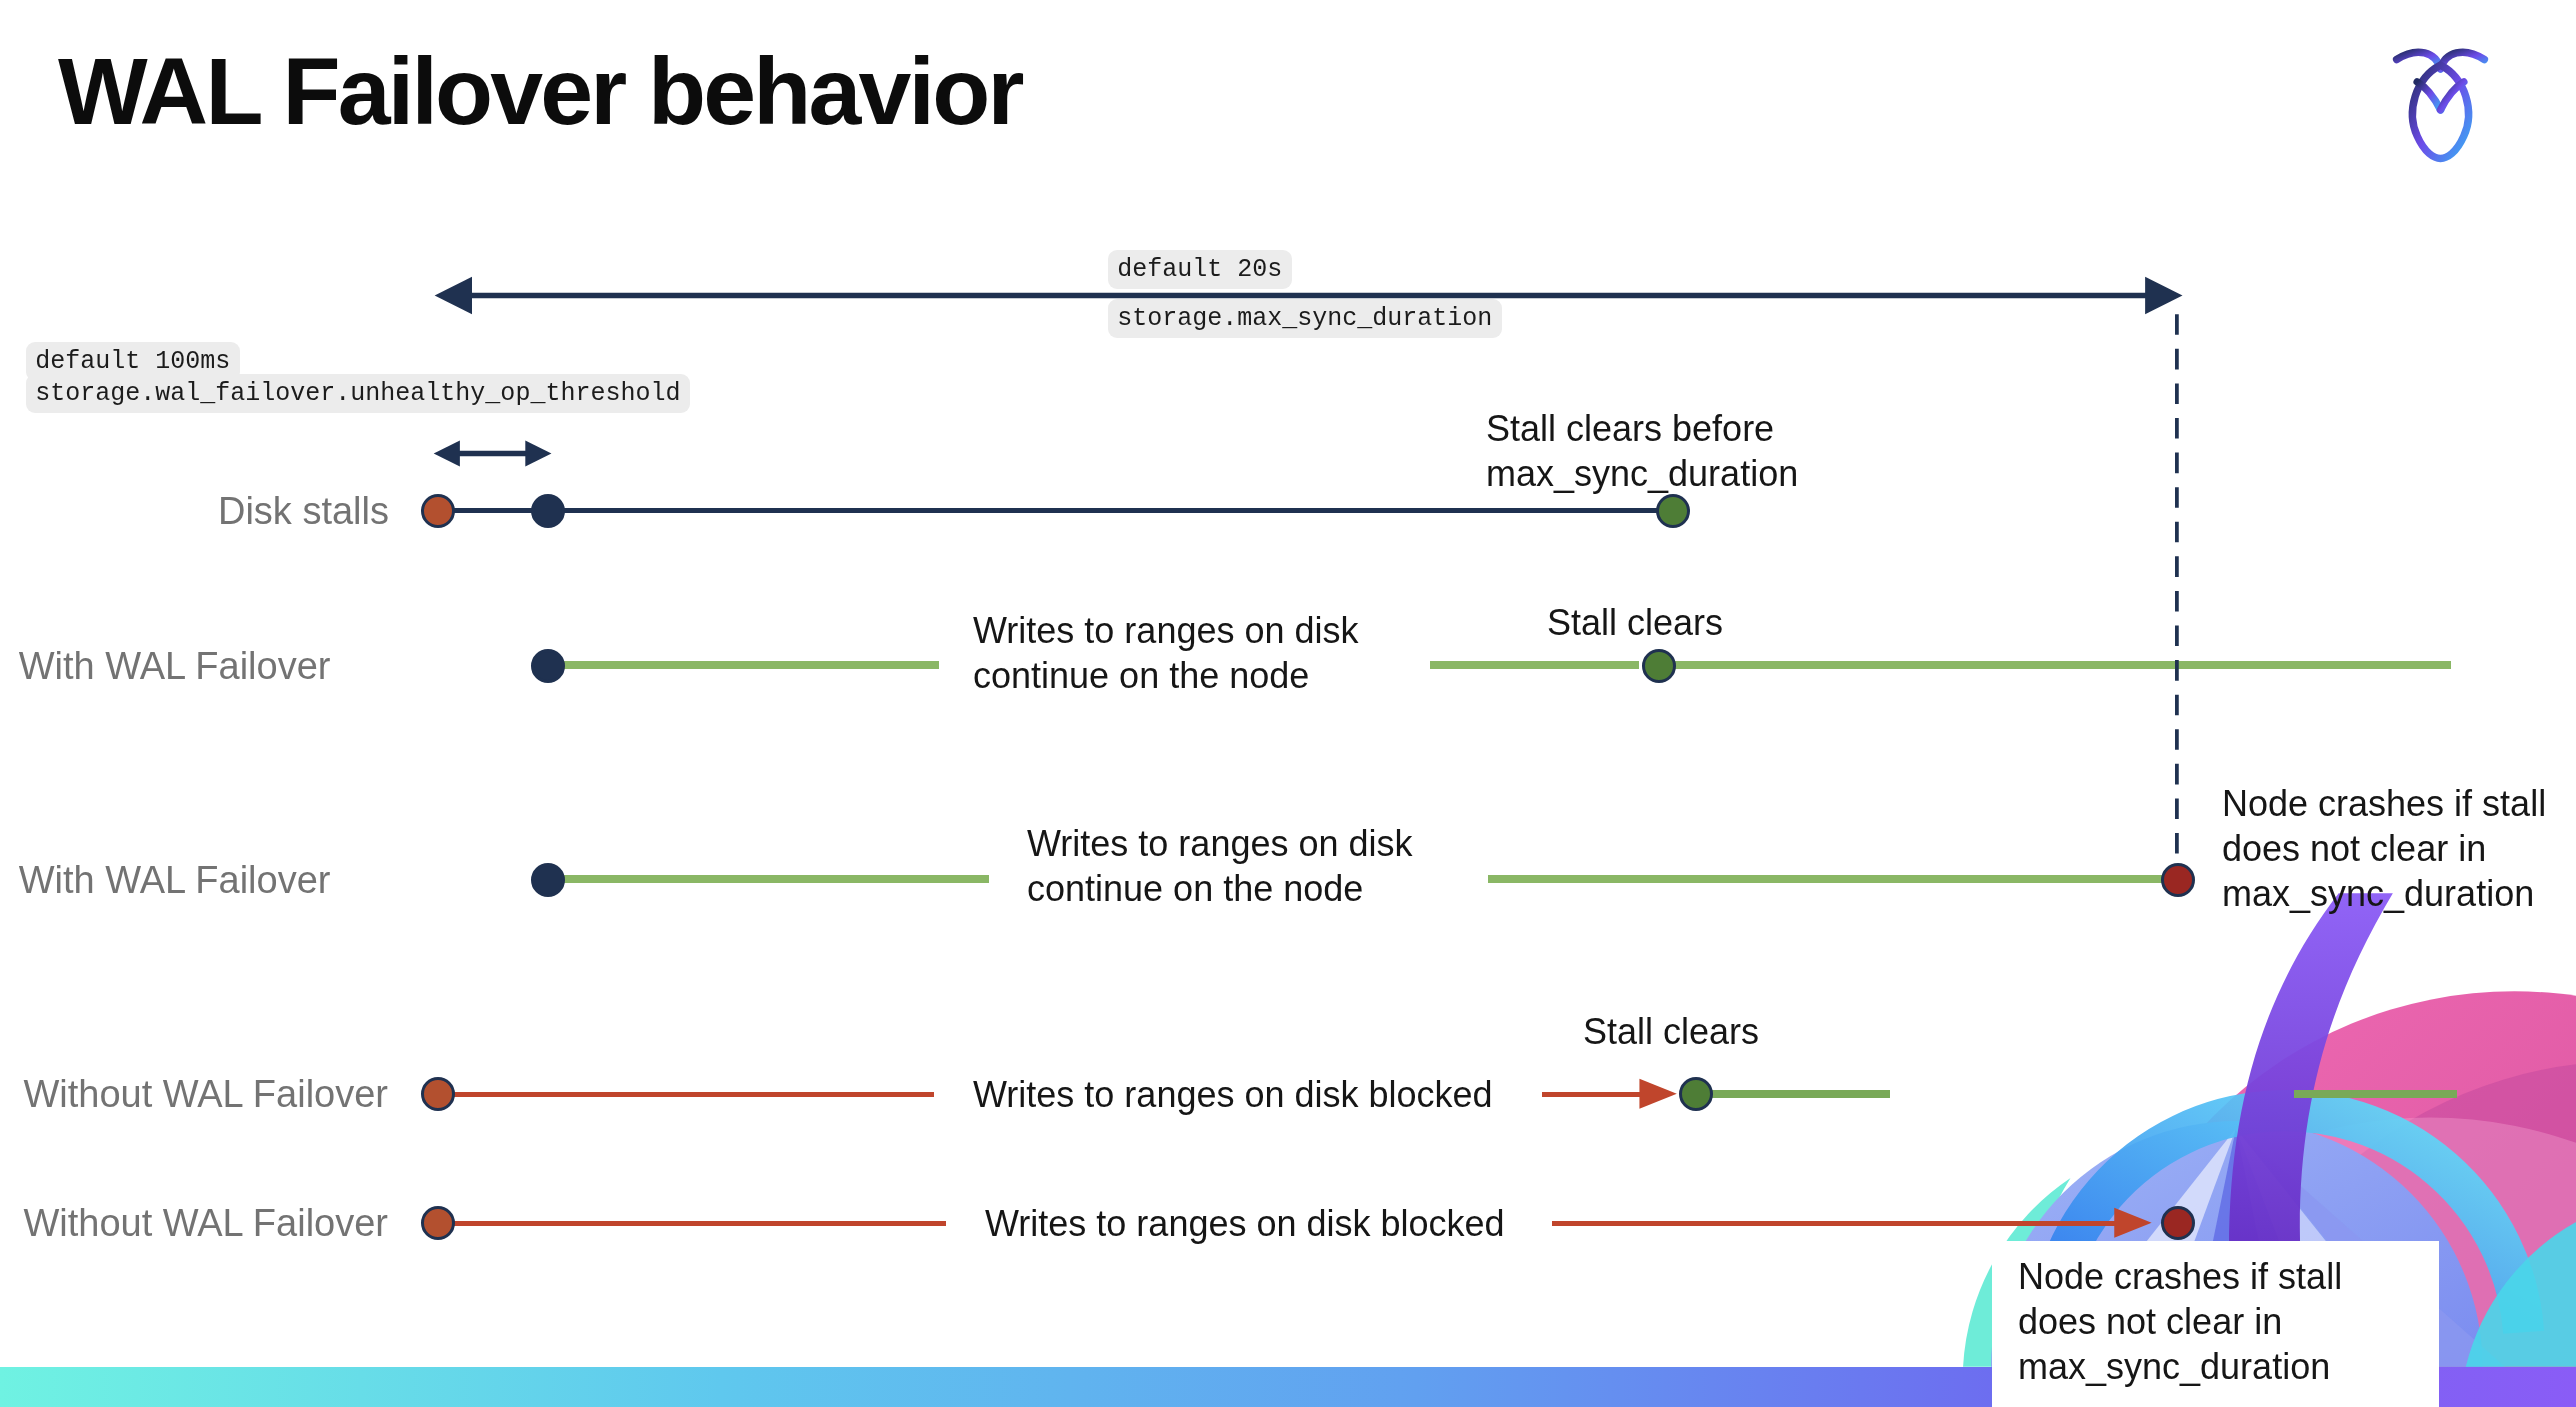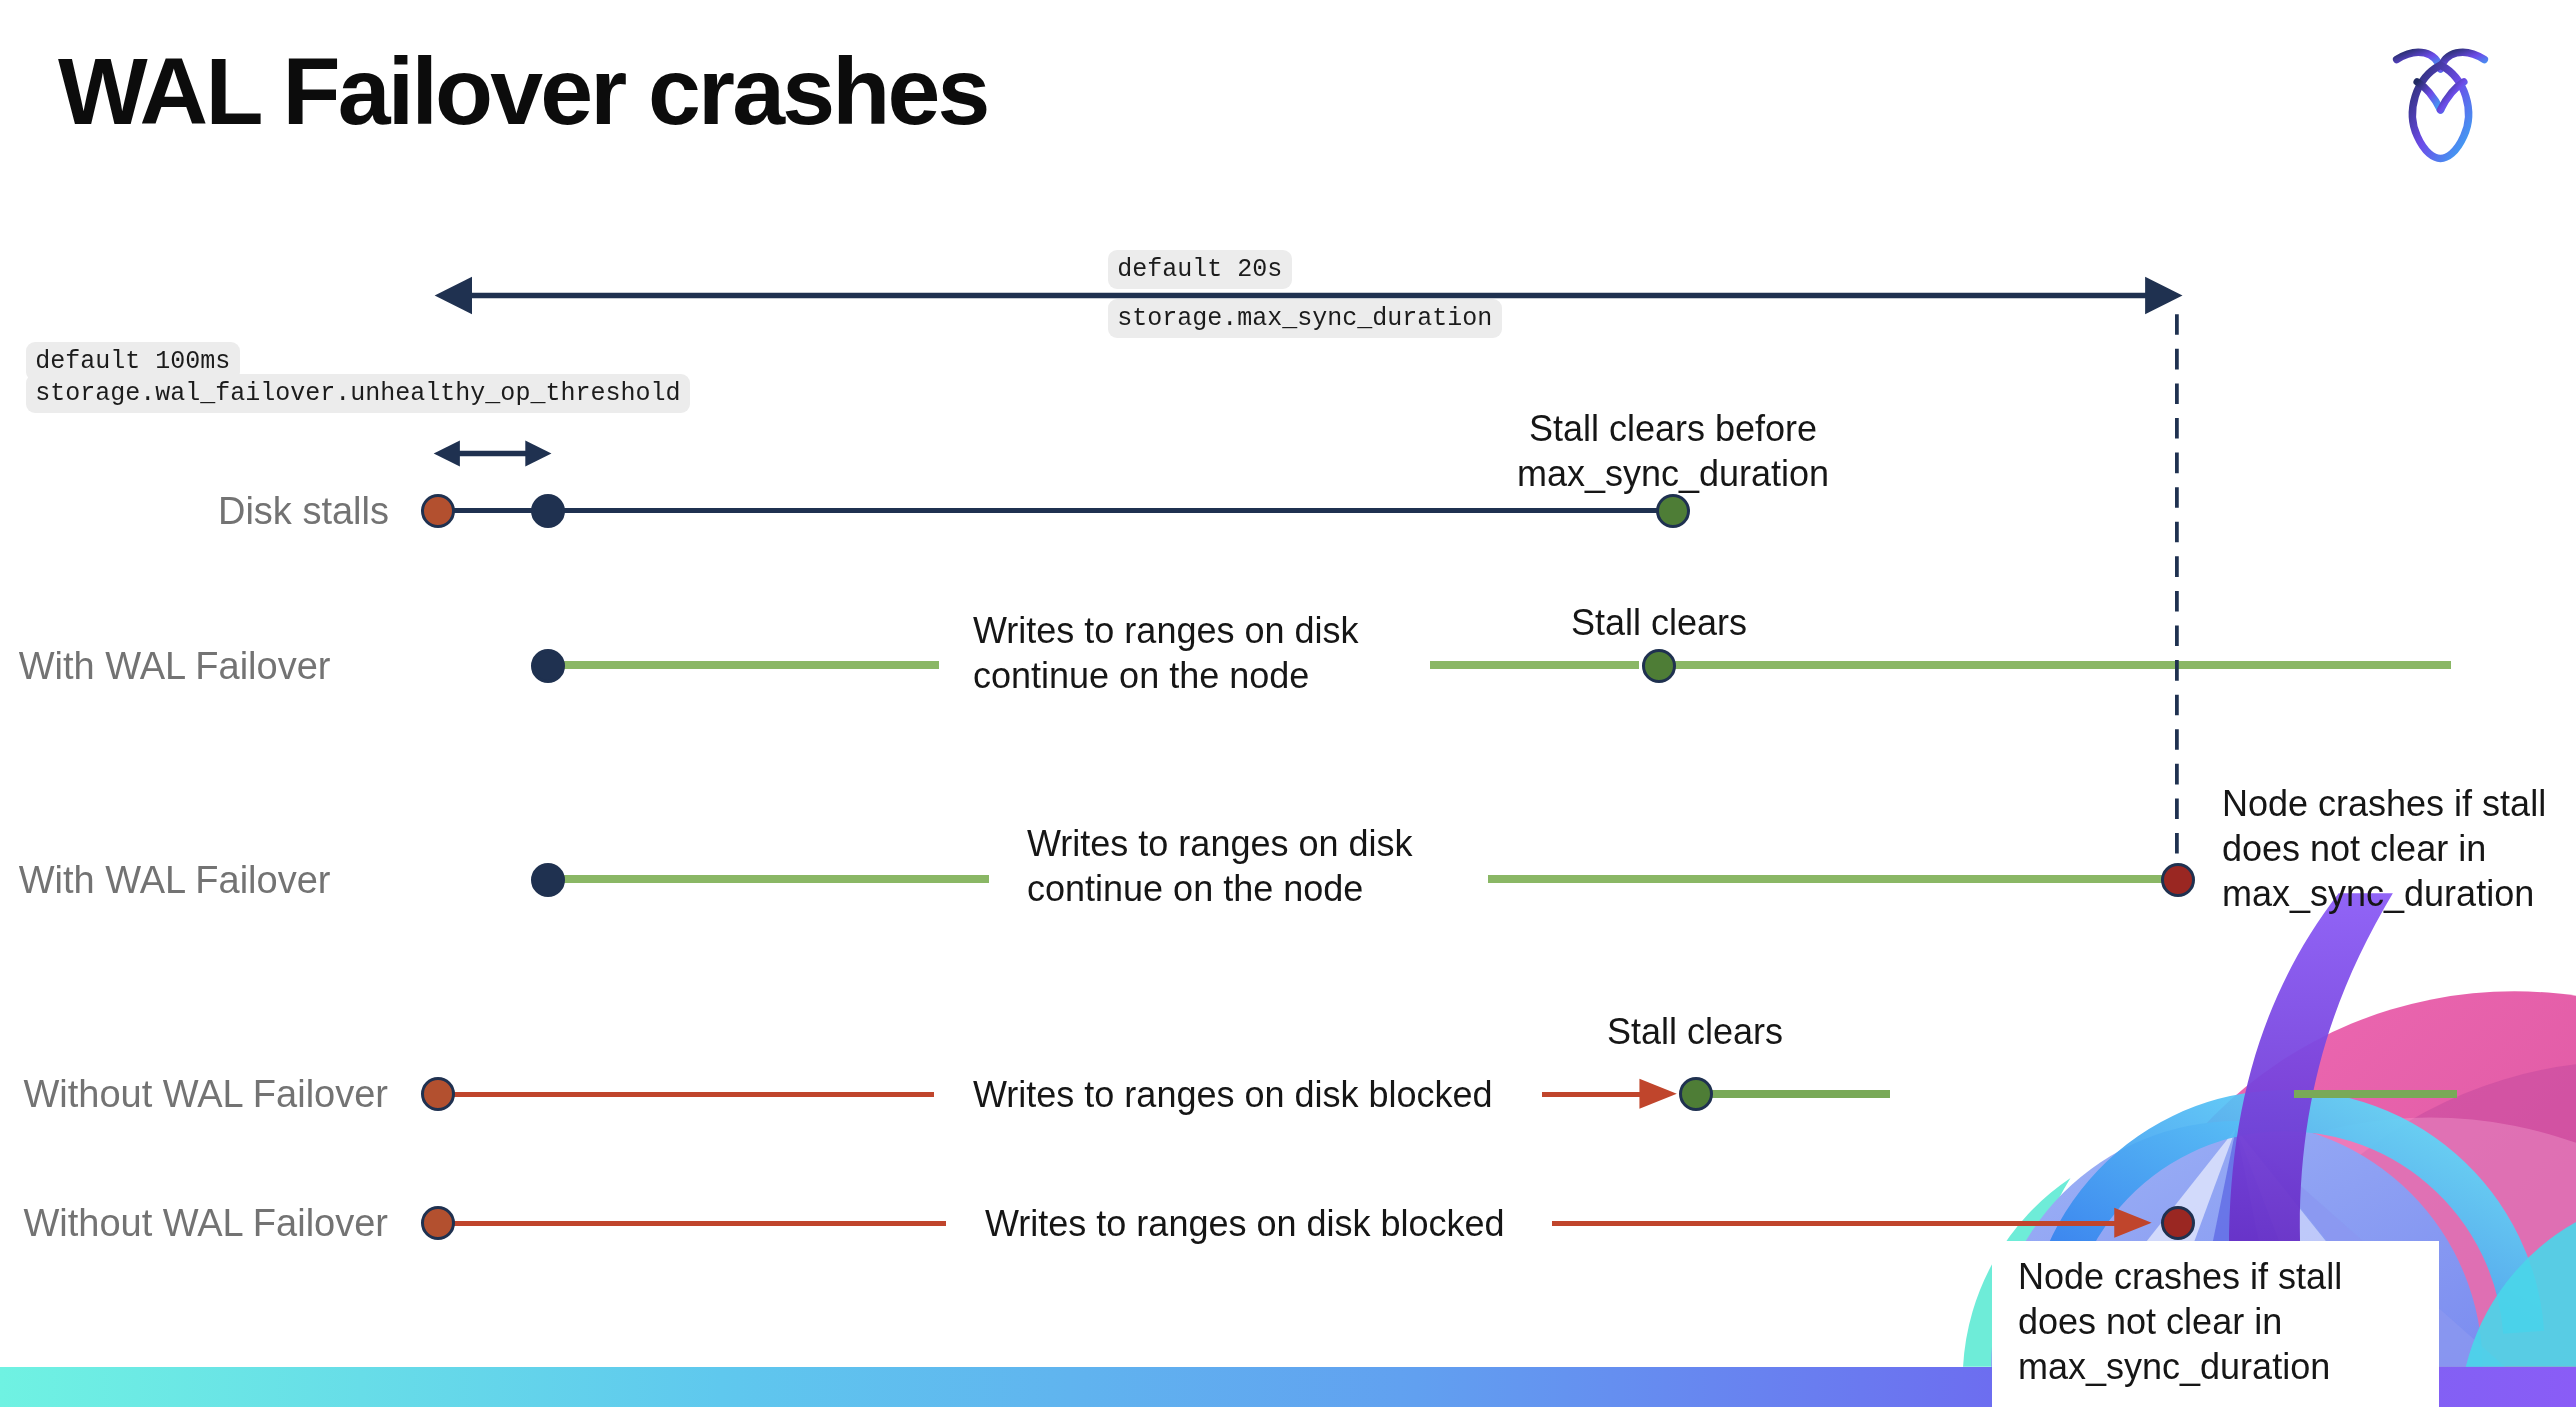--- a/index.html
+++ b/index.html
@@ -8,21 +8,21 @@
   .abs{position:absolute;}
   
   .title{left:58px;top:37px;font-size:95px;font-weight:800;letter-spacing:-2.8px;color:#0c0c0c;}
   .logo{left:2389px;top:39px;width:103px;height:125px;}
   
   .code{font-family:"Liberation Mono","DejaVu Sans Mono",monospace;font-size:25px;line-height:32px;
         background:var(--code-bg,#ececec);color:#1c1c1c;padding:3.7px 9.3px;white-space:pre;border-radius:9px;}
   
   .rowlabel{font-size:38px;color:#737373;}
   .note{font-size:36px;line-height:45px;color:#161616;}
-  .note.c{text-align:center;}
+  .note.c{text-align:left;}
   .note.pre{white-space:pre;}
   .writes{font-size:36px;line-height:45px;color:#161616;margin-left:27px;}
   
   .nline{height:4.7px;background:var(--navy,#1F3150);}
   .gline{height:8.4px;background:var(--line-green,#8AB765);}
   .gline2{height:8.4px;background:var(--without-green,#79A958);}
   .rline{height:4.7px;background:var(--red-line,#C0452C);}
   .dot{width:34px;height:34px;border-radius:50%;border:3.7px solid var(--navy,#1F3150);box-sizing:border-box;}
   .dot.red{background:var(--stall-red,#B3502F);}
   .dot.navy{background:var(--navy,#1F3150);}
@@ -157,21 +157,21 @@
     <line x1="490" y1="485" x2="564" y2="485" style="stroke:var(--navy,#1F3150)" stroke-width="6"></line>
     <polygon points="464,485 492,471 492,499" style="fill:var(--navy,#1F3150)"></polygon>
     <polygon points="590,485 562,471 562,499" style="fill:var(--navy,#1F3150)"></polygon>
 
     <line x1="2329" y1="336" x2="2329" y2="916" style="stroke:var(--navy,#1F3150)" stroke-width="4" stroke-dasharray="22 15"></line>
 
     <polygon points="1794,1170 1754,1154 1754,1186" style="fill:var(--red-line,#C0452C)"></polygon>
     <polygon points="2302,1308 2262,1292 2262,1324" style="fill:var(--red-line,#C0452C)"></polygon>
   </svg>
 
-  <div class="abs title top">WAL Failover crashes</div>
+  <div class="abs title top">WAL Failover behavior</div>
   <svg class="abs logo top" viewBox="0 0 110 134">
     <defs>
       <linearGradient id="gLogo" x1="0" y1="0" x2="1" y2="1">
         <stop offset="0" stop-color="#222B63"></stop>
           <stop offset="0.5" stop-color="#6C4BE8"></stop>
           <stop offset="1" stop-color="#38AFF5"></stop>
       </linearGradient>
     </defs>
     <g fill="none" stroke="url(#gLogo)" stroke-width="8" stroke-linecap="round">
       <path d="M8,22 C30,8 50,14 55,32"></path>

